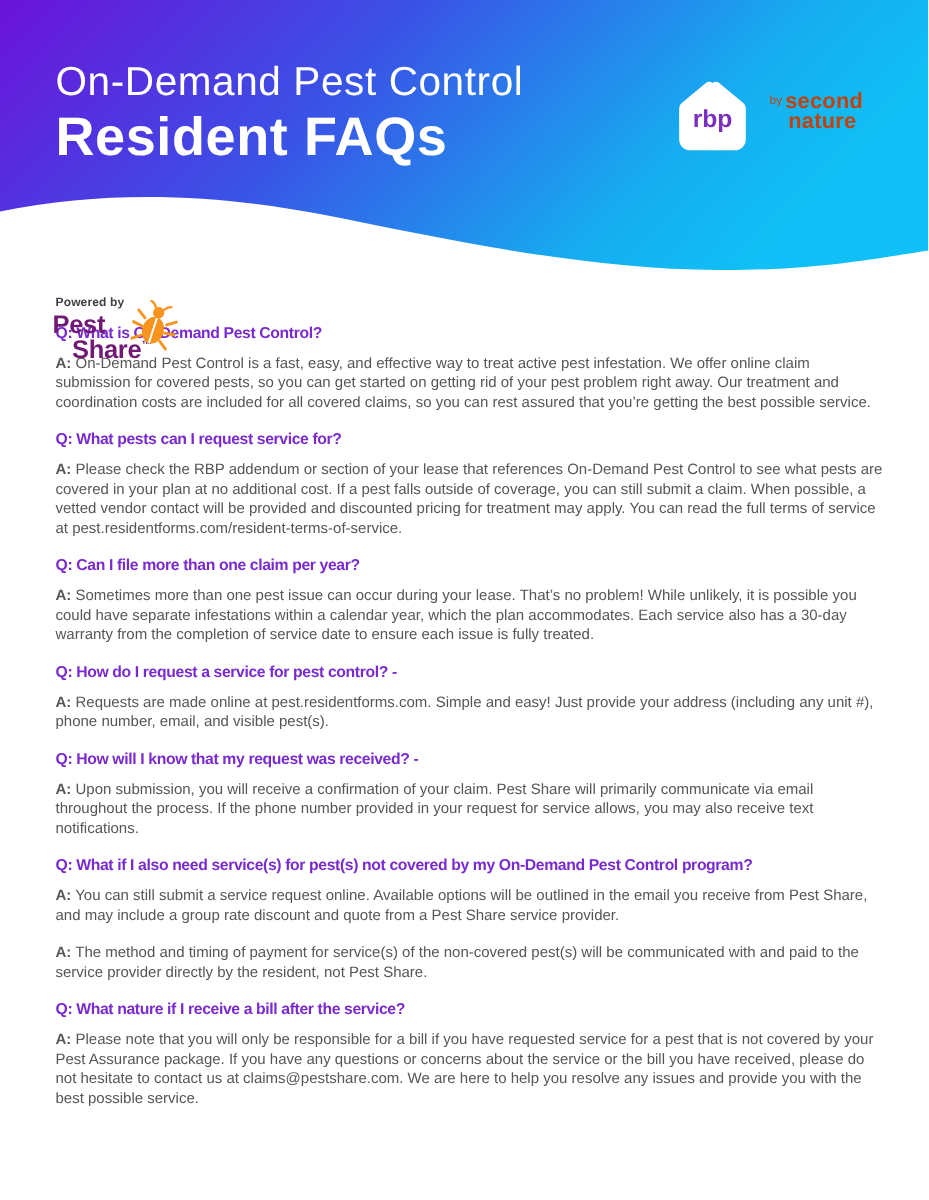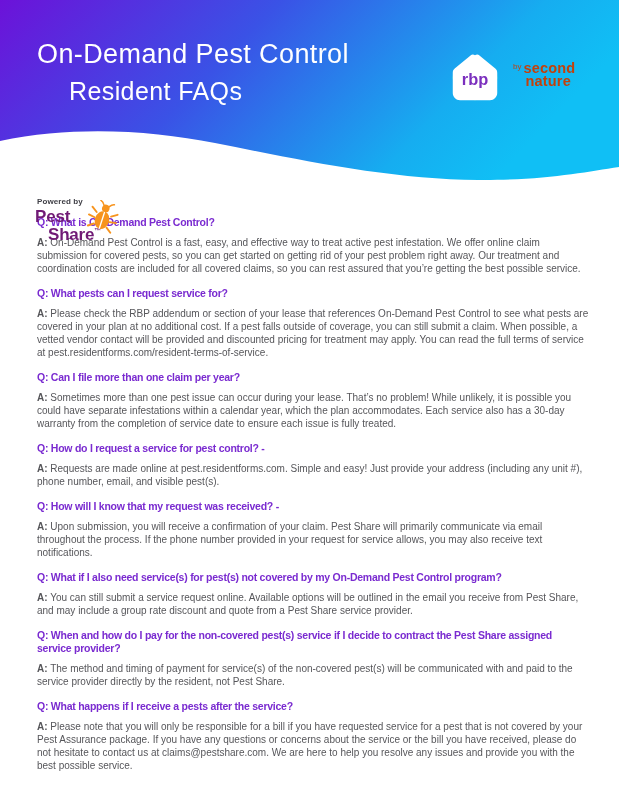--- a/index.html
+++ b/index.html
@@ -5,21 +5,21 @@
   html,body{margin:0;padding:0;}
   body{
     width:619px;height:800px;background:#ffffff;overflow:hidden;
     font-family:"Liberation Sans",sans-serif;position:relative;
   }
   
   .header{position:relative;width:619px;height:192px;}
   .header-bg{position:absolute;left:0;top:0;width:619px;height:192px;display:block;}
   .titles{position:absolute;left:37px;top:38px;color:#ffffff;z-index:2;}
   .title-line1{font-size:27px;font-weight:400;letter-spacing:.4px;line-height:32px;}
-  .title-line2{font-size:25px;font-weight:400;letter-spacing:.4px;line-height:32px;margin-top:5px;margin-left:32px;}
+  .title-line2{font-size:36px;font-weight:700;letter-spacing:.4px;line-height:32px;margin-top:5px;}
   .brandbox{position:absolute;left:446px;top:49px;display:flex;align-items:flex-start;z-index:2;}
   .rbp-svg{width:58px;height:58px;display:block;}
   .sn{margin-left:9px;margin-top:13px;color:#c2410c;display:flex;}
   .sn-by{font-size:8px;margin-right:2px;margin-top:0;font-weight:400;opacity:.95;}
   .sn-stack{font-weight:700;font-size:14.5px;line-height:12.5px;letter-spacing:.2px;}
   .sn-nature{margin-left:2px;}
   
   .powered{position:absolute;left:30px;top:162px;width:130px;height:62px;z-index:3;margin-top:35px;}
   .powered-label{font-size:8px;color:#3f3f46;margin-left:7px;font-weight:700;letter-spacing:.1px;}
   .ps-word{color:#701a75;font-weight:800;font-size:17px;line-height:14px;letter-spacing:-.2px;}
@@ -139,25 +139,24 @@
   </div>
 
   <div class="faq-item">
     <div class="faq-question">Q: What if I also need service(s) for pest(s) not covered by my On-Demand Pest Control program?</div>
     <div class="faq-answer">
       <span class="answer-prefix">A:</span><span> You can still submit a service request online. Available options will be outlined in the email you receive from Pest Share, and may include a group rate discount and quote from a Pest Share service provider.</span>
     </div>
   </div>
 
   <div class="faq-item">
-    <div class="faq-question">Q: When and how do I pay for the non-covered pest(s) service if I decide to contract the Pest Share assigned service provider?</div>
     <div class="faq-answer">
       <span class="answer-prefix">A:</span><span> The method and timing of payment for service(s) of the non-covered pest(s) will be communicated with and paid to the service provider directly by the resident, not Pest Share.</span>
     </div>
   </div>
 
   <div class="faq-item">
-    <div class="faq-question">Q: What happens if I receive a pests after the service?</div>
+    <div class="faq-question">Q: What nature if I receive a bill after the service?</div>
     <div class="faq-answer">
       <span class="answer-prefix">A:</span><span> Please note that you will only be responsible for a bill if you have requested service for a pest that is not covered by your Pest Assurance package. If you have any questions or concerns about the service or the bill you have received, please do not hesitate to contact us at claims@pestshare.com. We are here to help you resolve any issues and provide you with the best possible service.</span>
     </div>
   </div>
 </div>
 
 </body></html>

